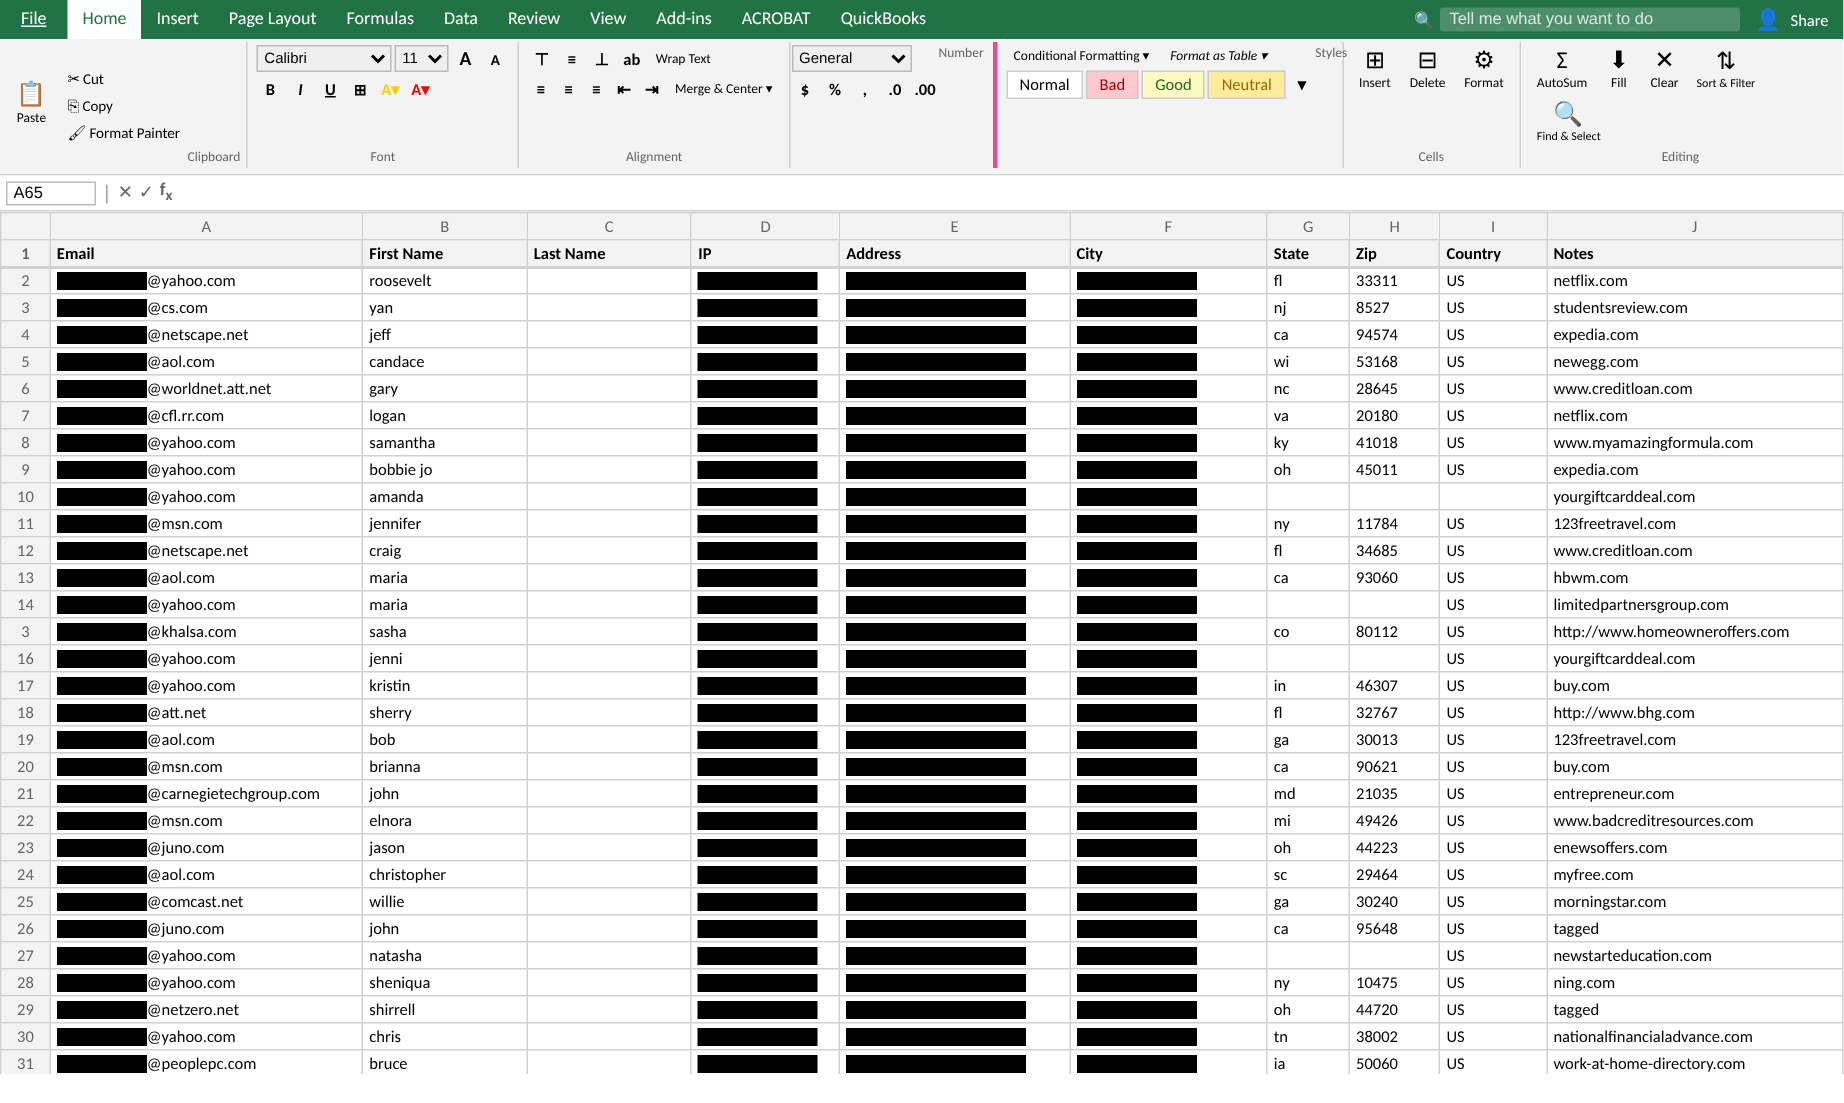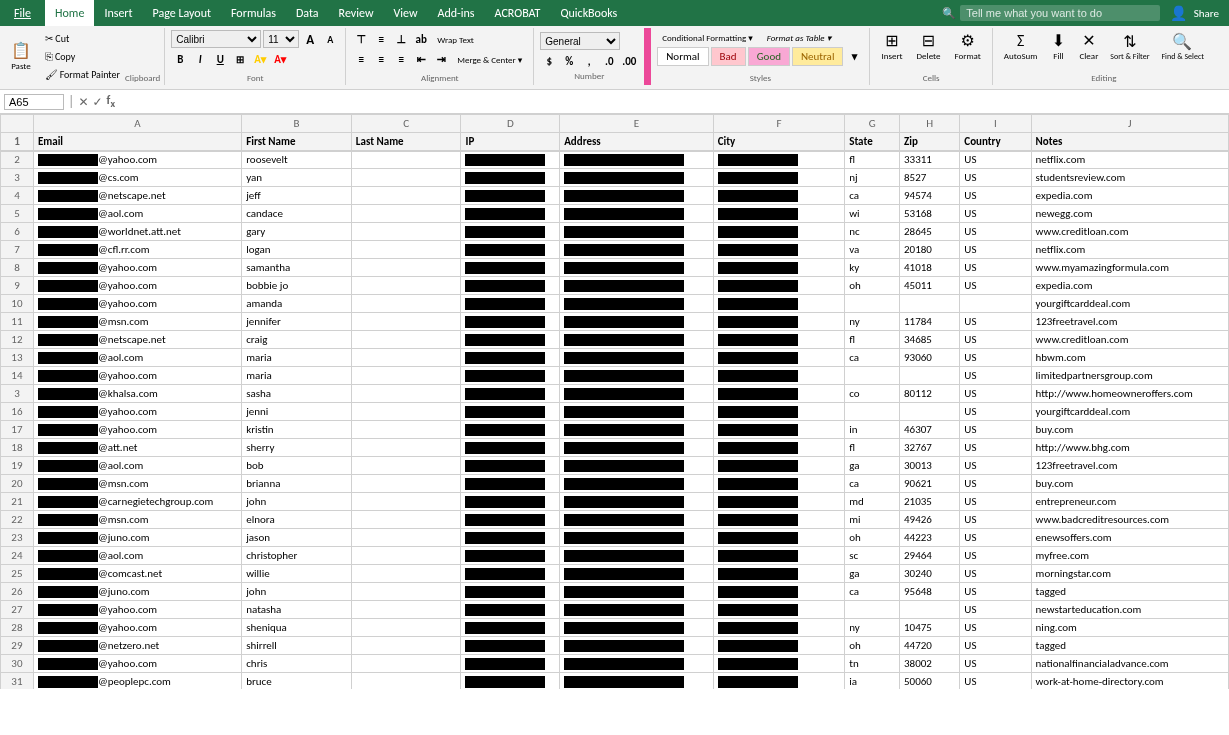--- a/index.html
+++ b/index.html
@@ -136,21 +136,21 @@
       border: 1px solid #bbb;
     }
     .style-box {
       padding: 2px 8px;
       font-size: 11px;
       cursor: pointer;
       border: 1px solid #ccc;
     }
     .style-normal { background: #fff; color: #000; }
     .style-bad { background: #ffc7ce; color: #9c0006; }
-    .style-good { background: #f9a8d4; color: #276221; }
+    .style-good { background: #fef9c3; color: #276221; }
     .style-neutral { background: #ffeb9c; color: #9c6500; }
 
     
     .formula-bar {
       display: flex;
       align-items: center;
       border-bottom: 1px solid #d0d0d0;
       height: 24px;
       background: white;
       padding: 0 4px;
@@ -382,37 +382,37 @@
           <div class="small-btn">≡</div>
           <div class="small-btn">≡</div>
           <div class="small-btn">⇤</div>
           <div class="small-btn">⇥</div>
           <div class="ribbon-btn-small" style="font-size:9px;"><span>Merge &amp; Center</span> ▾</div>
         </div>
       </div>
       <div class="grp-label">Alignment</div>
     </div>
 
-    <div style="border-right:7px solid #ec4899; padding:2px 6px; display:flex; flex-direction:column; justify-content:center; min-width:80px;">
+    <div style="border-right:3px solid #ec4899; padding:2px 6px; display:flex; flex-direction:row; justify-content:flex-end; min-width:80px;">
       <div style="display:flex;flex-direction:column;gap:2px;">
         <select class="number-select">
           <option>General</option>
         </select>
         <div style="display:flex;gap:2px;">
           <div class="small-btn">$</div>
           <div class="small-btn">%</div>
           <div class="small-btn">,</div>
           <div class="small-btn">.0</div>
           <div class="small-btn">.00</div>
         </div>
       </div>
       <div class="grp-label">Number</div>
     </div>
 
-    <div style="border-right:1px solid #d0d0d0; padding:2px 6px; display:flex; flex-direction:column; justify-content:space-between; min-width:180px;">
+    <div style="border-right:1px solid #d0d0d0; padding:2px 6px; display:flex; flex-direction:row; min-width:180px;">
       <div style="display:flex;flex-direction:column;gap:2px;">
         <div style="display:flex;gap:4px;align-items:center;">
           <div class="ribbon-btn-small" style="font-size:9px;"><span>Conditional Formatting</span> ▾</div>
           <div class="ribbon-btn-small" style="font-size:9px;font-style:italic;"><span>Format as Table</span> ▾</div>
         </div>
         <div style="display:flex;gap:2px;">
           <div class="style-box style-normal">Normal</div>
           <div class="style-box style-bad">Bad</div>
           <div class="style-box style-good">Good</div>
           <div class="style-box style-neutral">Neutral</div>

